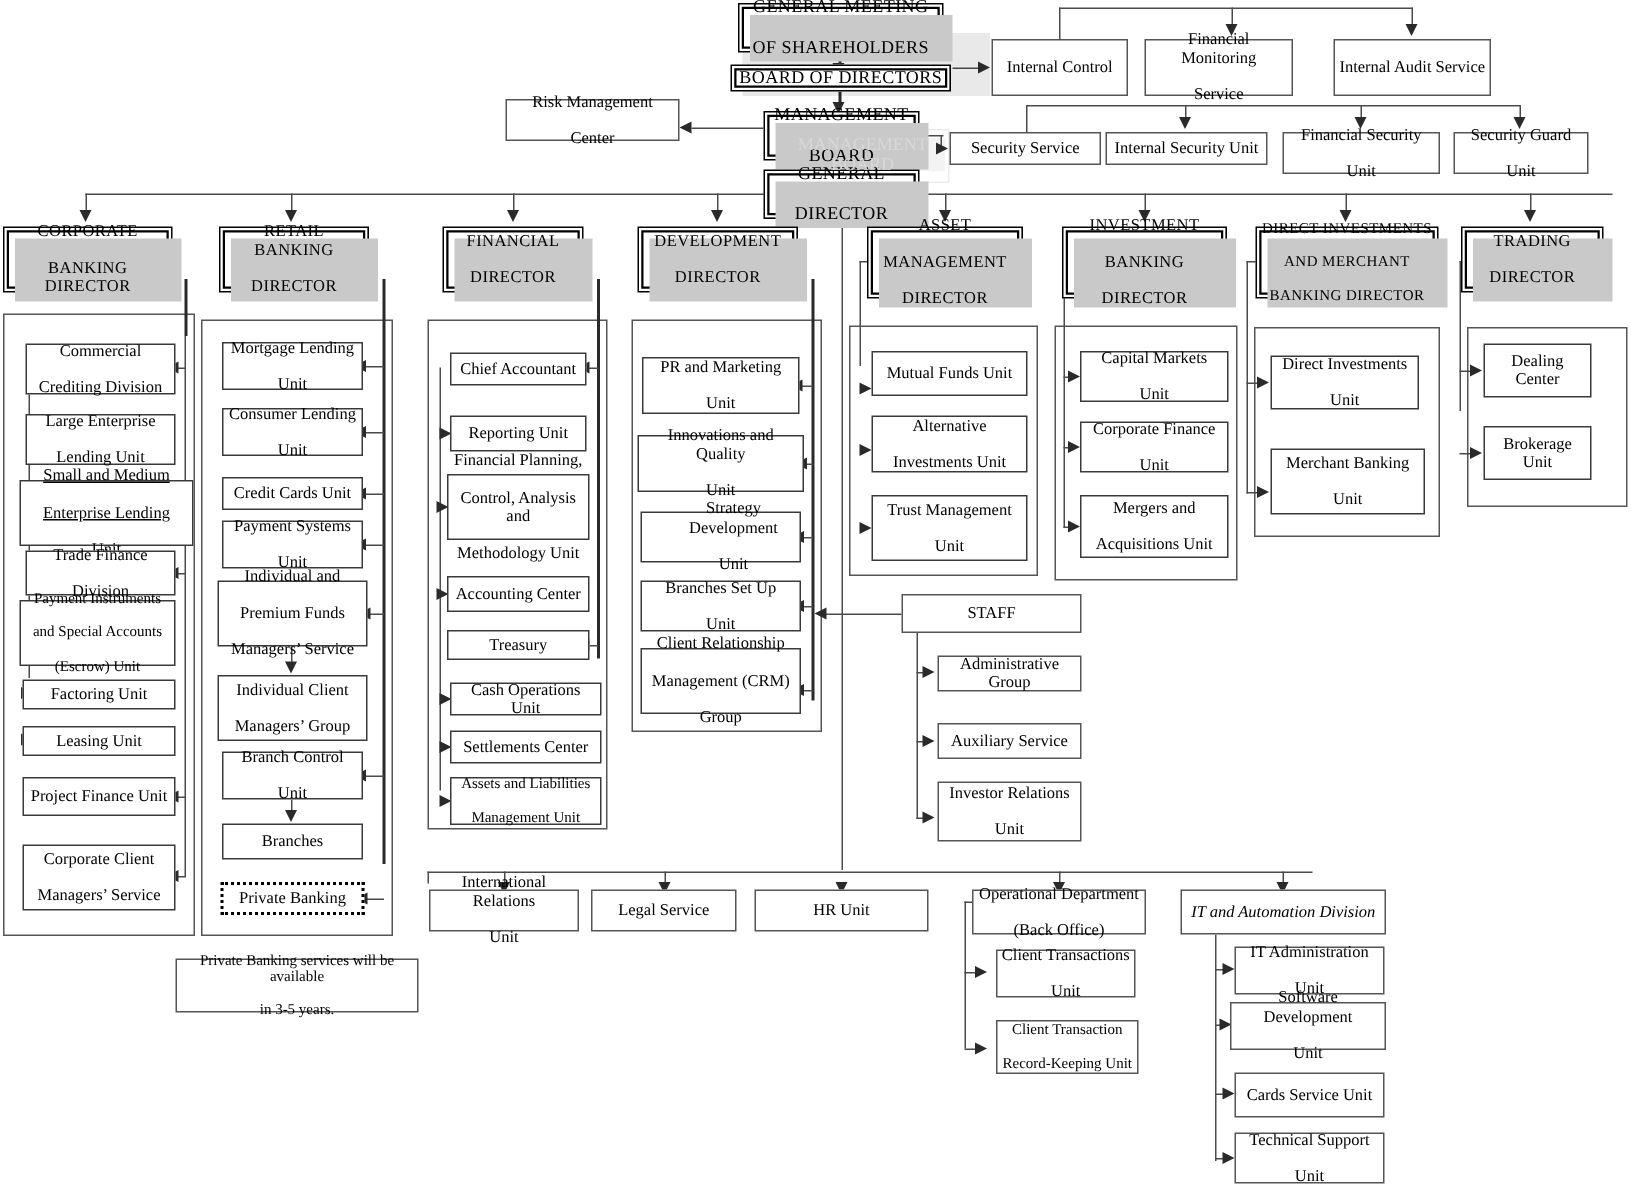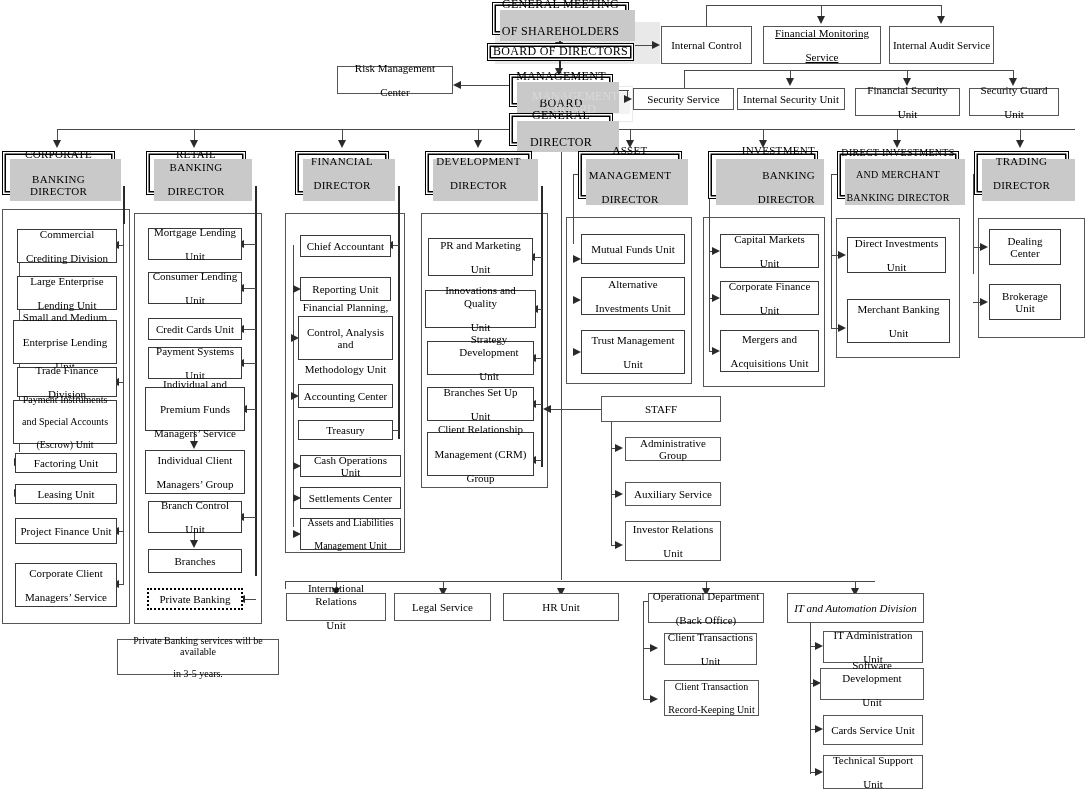--- a/index.html
+++ b/index.html
@@ -143,21 +143,21 @@
       <span>Risk Management</span><br>
       <span>Center</span>
     </span>
   </div>
   <div class="ln h" style="left:461px;top:85px;width:48px;"></div>
   <div class="ar left" style="left:453px;top:80.5px;"></div>
 
   <div class="node b-thin t11" style="left:661px;top:26px;width:91px;height:38px;">
     <span>Internal Control</span>
   </div>
-  <div class="node b-thin t11" style="left:763px;top:26px;width:118px;height:38px;text-decoration:underline;">
+  <div class="node b-thin t11" style="left:763px;top:26px;width:99px;height:38px;">
     <span>
       <span>Financial Monitoring</span><br>
       <span>Service</span>
     </span>
   </div>
   <div class="node b-thin t11" style="left:889px;top:26px;width:105px;height:38px;">
     <span>Internal Audit Service</span>
   </div>
 
   <div class="ln h" style="left:635px;top:45px;width:18px;"></div>
@@ -229,21 +229,21 @@
   <div class="frame" style="left:2px;top:209px;width:128px;height:415px;"></div>
   <div class="ln v thick" style="left:123px;top:186px;height:38px;"></div>
   <div class="ln v" style="left:19px;top:248px;height:204px;"></div>
 
   <div class="node b-med t11" style="left:17px;top:229px;width:100px;height:34px;">
     <span><span>Commercial</span><br><span>Crediting Division</span></span>
   </div>
   <div class="node b-med t11" style="left:17px;top:276px;width:100px;height:34px;">
     <span><span>Large Enterprise</span><br><span>Lending Unit</span></span>
   </div>
-  <div class="node b-med t11" style="left:13px;top:320px;width:104px;height:44px;">
+  <div class="node b-med t11" style="left:13px;top:320px;width:116px;height:44px;text-decoration:underline;">
     <span><span>Small and Medium</span><br><span>Enterprise Lending</span><br><span>Unit</span></span>
   </div>
   <div class="node b-med t11" style="left:17px;top:367px;width:100px;height:30px;">
     <span><span>Trade Finance</span><br><span>Division</span></span>
   </div>
   <div class="node b-med t10" style="left:13px;top:400px;width:104px;height:44px;">
     <span><span>Payment Instruments</span><br><span>and Special Accounts</span><br><span>(Escrow) Unit</span></span>
   </div>
   <div class="node b-med t11" style="left:15px;top:453px;width:102px;height:20px;">
     <span>Factoring Unit</span>
@@ -437,21 +437,21 @@
   <div class="node b-med t11" style="left:581px;top:277px;width:104px;height:38px;">
     <span><span>Alternative</span><br><span>Investments Unit</span></span>
   </div>
   <div class="node b-med t11" style="left:581px;top:330px;width:104px;height:44px;">
     <span><span>Trust Management</span><br><span>Unit</span></span>
   </div>
   <div class="ar right" style="left:573px;top:255px;"></div>
   <div class="ar right" style="left:573px;top:296px;"></div>
   <div class="ar right" style="left:573px;top:348px;"></div>
 
-  <div class="node b-double shadow t11 caps" style="left:708px;top:151px;width:110px;height:48px;text-align:right;">
+  <div class="node b-double shadow t11 caps" style="left:708px;top:151px;width:110px;height:48px;">
     <span>
       <span>INVESTMENT</span><br>
       <span>BANKING</span><br>
       <span>DIRECTOR</span>
     </span>
   </div>
   <div class="frame" style="left:703px;top:217px;width:122px;height:170px;"></div>
   <div class="ln v" style="left:709px;top:174px;height:178px;"></div>
   <div class="ln h" style="left:709px;top:174px;width:8px;"></div>
 

